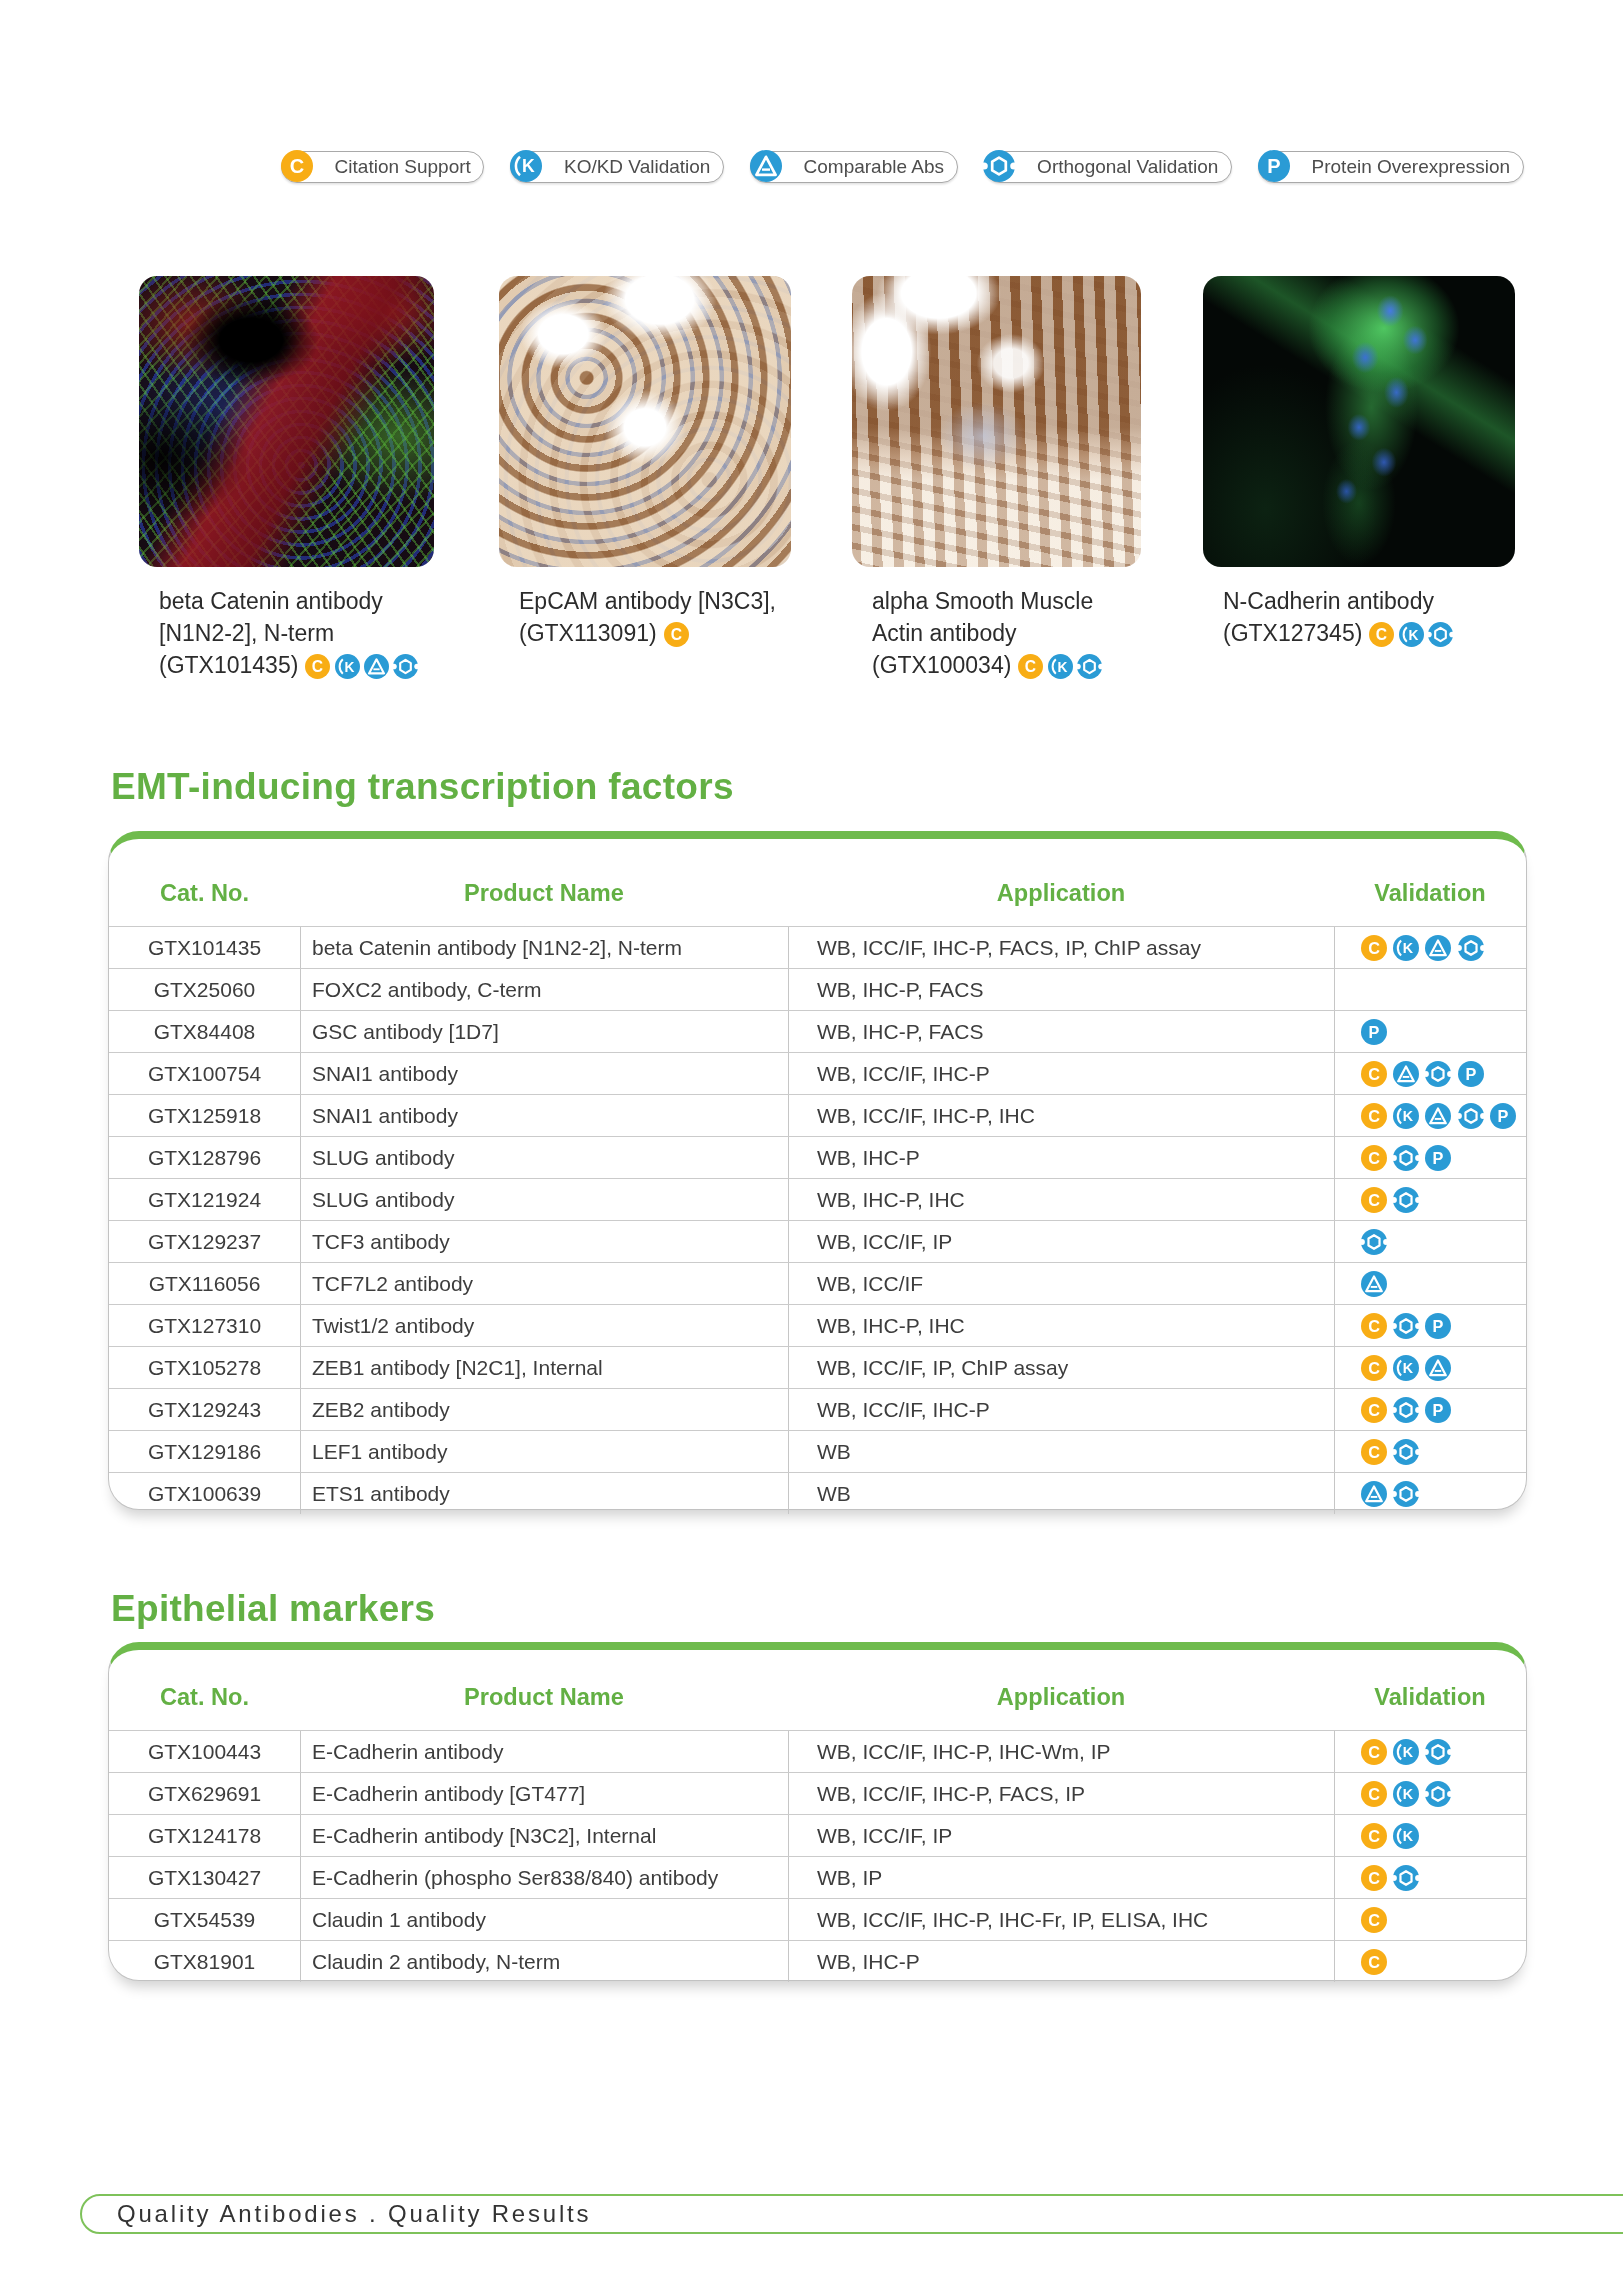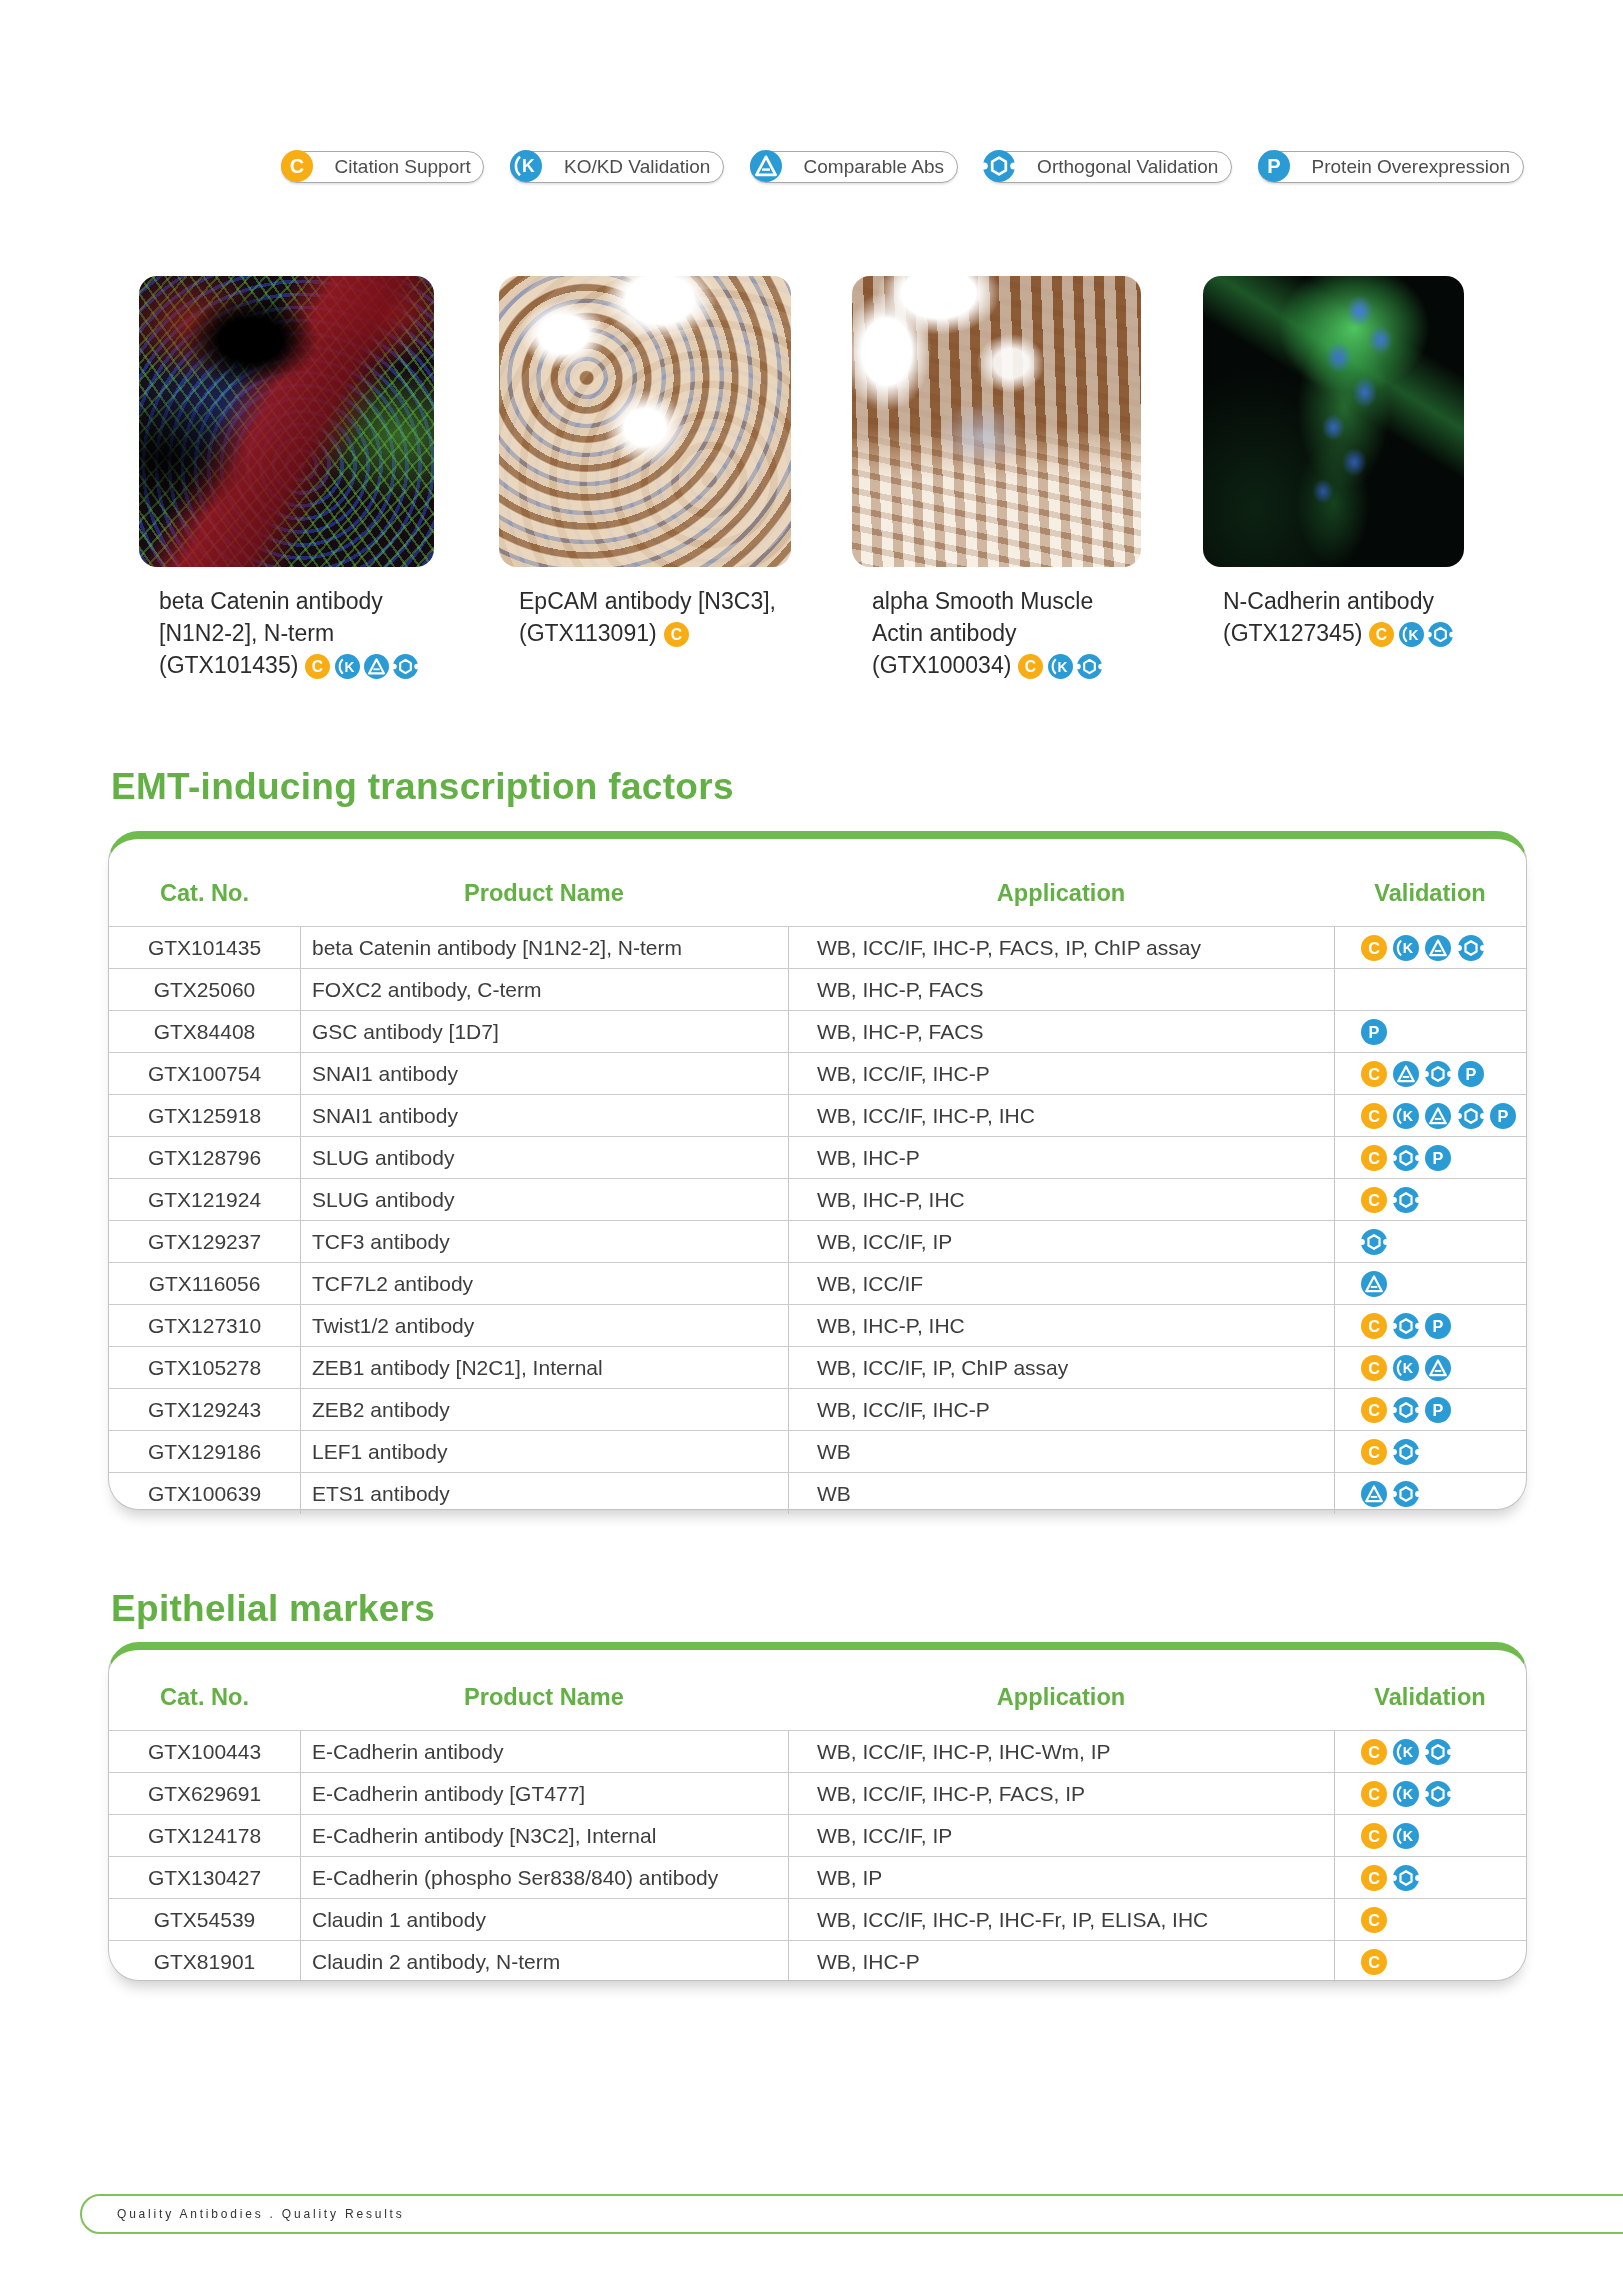--- a/index.html
+++ b/index.html
@@ -23,21 +23,21 @@
   .vicon{display:inline-flex;width:26px;height:26px;flex:0 0 auto;}
   .vicon svg{width:100%;height:100%;display:block;}
   .vicon svg text{font-family:"Liberation Sans", sans-serif;font-weight:bold;fill:#fff;}
 
   
   .gallery{position:absolute;left:0;top:276px;width:100%;height:458px;}
   .shot{position:absolute;top:0;}
   .shot:nth-of-type(1){left:139px;width:295px;}
   .shot:nth-of-type(2){left:499px;width:292px;}
   .shot:nth-of-type(3){left:852px;width:289px;}
-  .shot:nth-of-type(4){left:1203px;width:261px;}
+  .shot:nth-of-type(4){left:1203px;width:312px;}
   .micro{width:100%;height:291px;border-radius:18px;}
   .caption{margin-top:18px;font-size:23px;line-height:32px;color:#2c2c2c;}
   .capline{white-space:nowrap;margin-left:20px;}
   .cap-icons{display:inline-flex;gap:4.2px;margin-left:7px;vertical-align:-6.2px;}
   .cap-icons .vicon{width:25px;height:25px;}
 
   
   .if-colour{
     background-color:#160b13;
     background-image:
@@ -110,21 +110,21 @@
   .c-prod{padding-left:11px;}
   .c-app{padding-left:28px;}
   .c-val{padding-left:26px;gap:6.2px;}
   .c-val .icon-row{display:inline-flex;gap:6.2px;}
   .icon-row{display:inline-flex;gap:4.9px;}
 
   
   .footer{position:absolute;left:80px;right:-42px;top:2194px;height:40px;background:#fff;
           border:2.8px solid var(--footer-green);border-radius:21px;display:flex;align-items:center;
           padding-left:35px;}
-  .footer-text{font-size:12px;letter-spacing:2.8px;color:#333;}
+  .footer-text{font-size:24px;letter-spacing:2.8px;color:#333;}
 </style>
 </head>
 <body>
 
 <div class="page">
 
   <div class="legend">
 
   <span class="vbadge">
         <span><span class="vicon">

